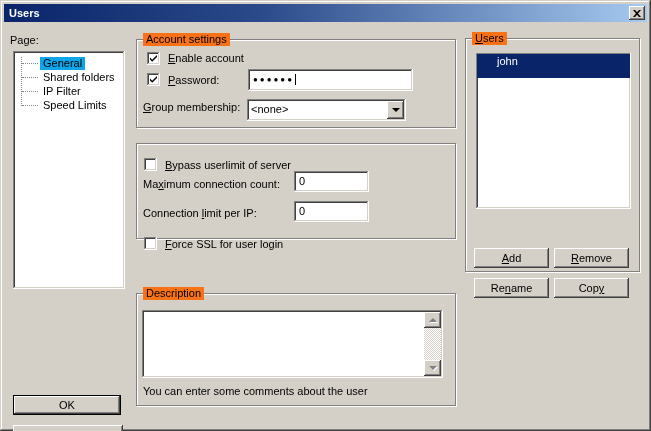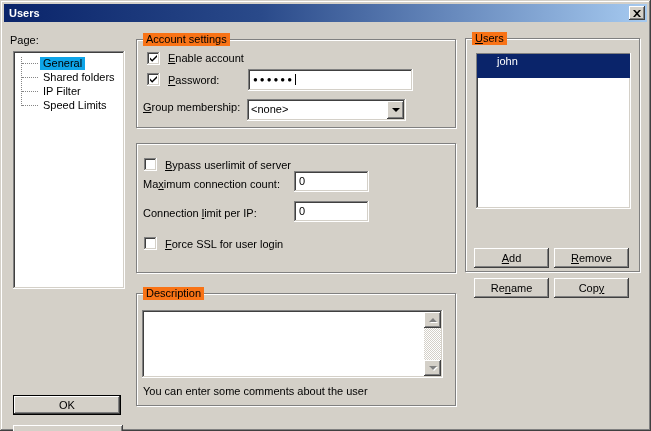--- a/index.html
+++ b/index.html
@@ -145,21 +145,21 @@
 
     <span class="label" style="left:6px;top:61px;"><u>G</u>roup membership:</span>
     <div class="combo sunken" style="left:110px;top:59px;width:159px;height:22px;">
       <span class="combo-value">&lt;none&gt;</span>
       <span class="combo-btn raised">
         <span class="tri-down"></span>
       </span>
     </div>
   </div>
 
-  <div class="groupbox" style="left:136px;top:143px;width:320px;height:130px;">
+  <div class="groupbox" style="left:136px;top:143px;width:320px;height:96px;">
     <span class="checkbox" style="left:7px;top:14px;"></span>
     <span class="label" style="left:28px;top:15px;"><u>B</u>ypass userlimit of server</span>
 
     <span class="label" style="left:6px;top:34px;">Ma<u>x</u>imum connection count:</span>
     <div class="field sunken" style="left:157px;top:27px;width:75px;height:21px;">
       <span>0</span>
     </div>
 
     <span class="label" style="left:6px;top:63px;">Connection <u>l</u>imit per IP:</span>
     <div class="field sunken" style="left:157px;top:57px;width:75px;height:21px;">

